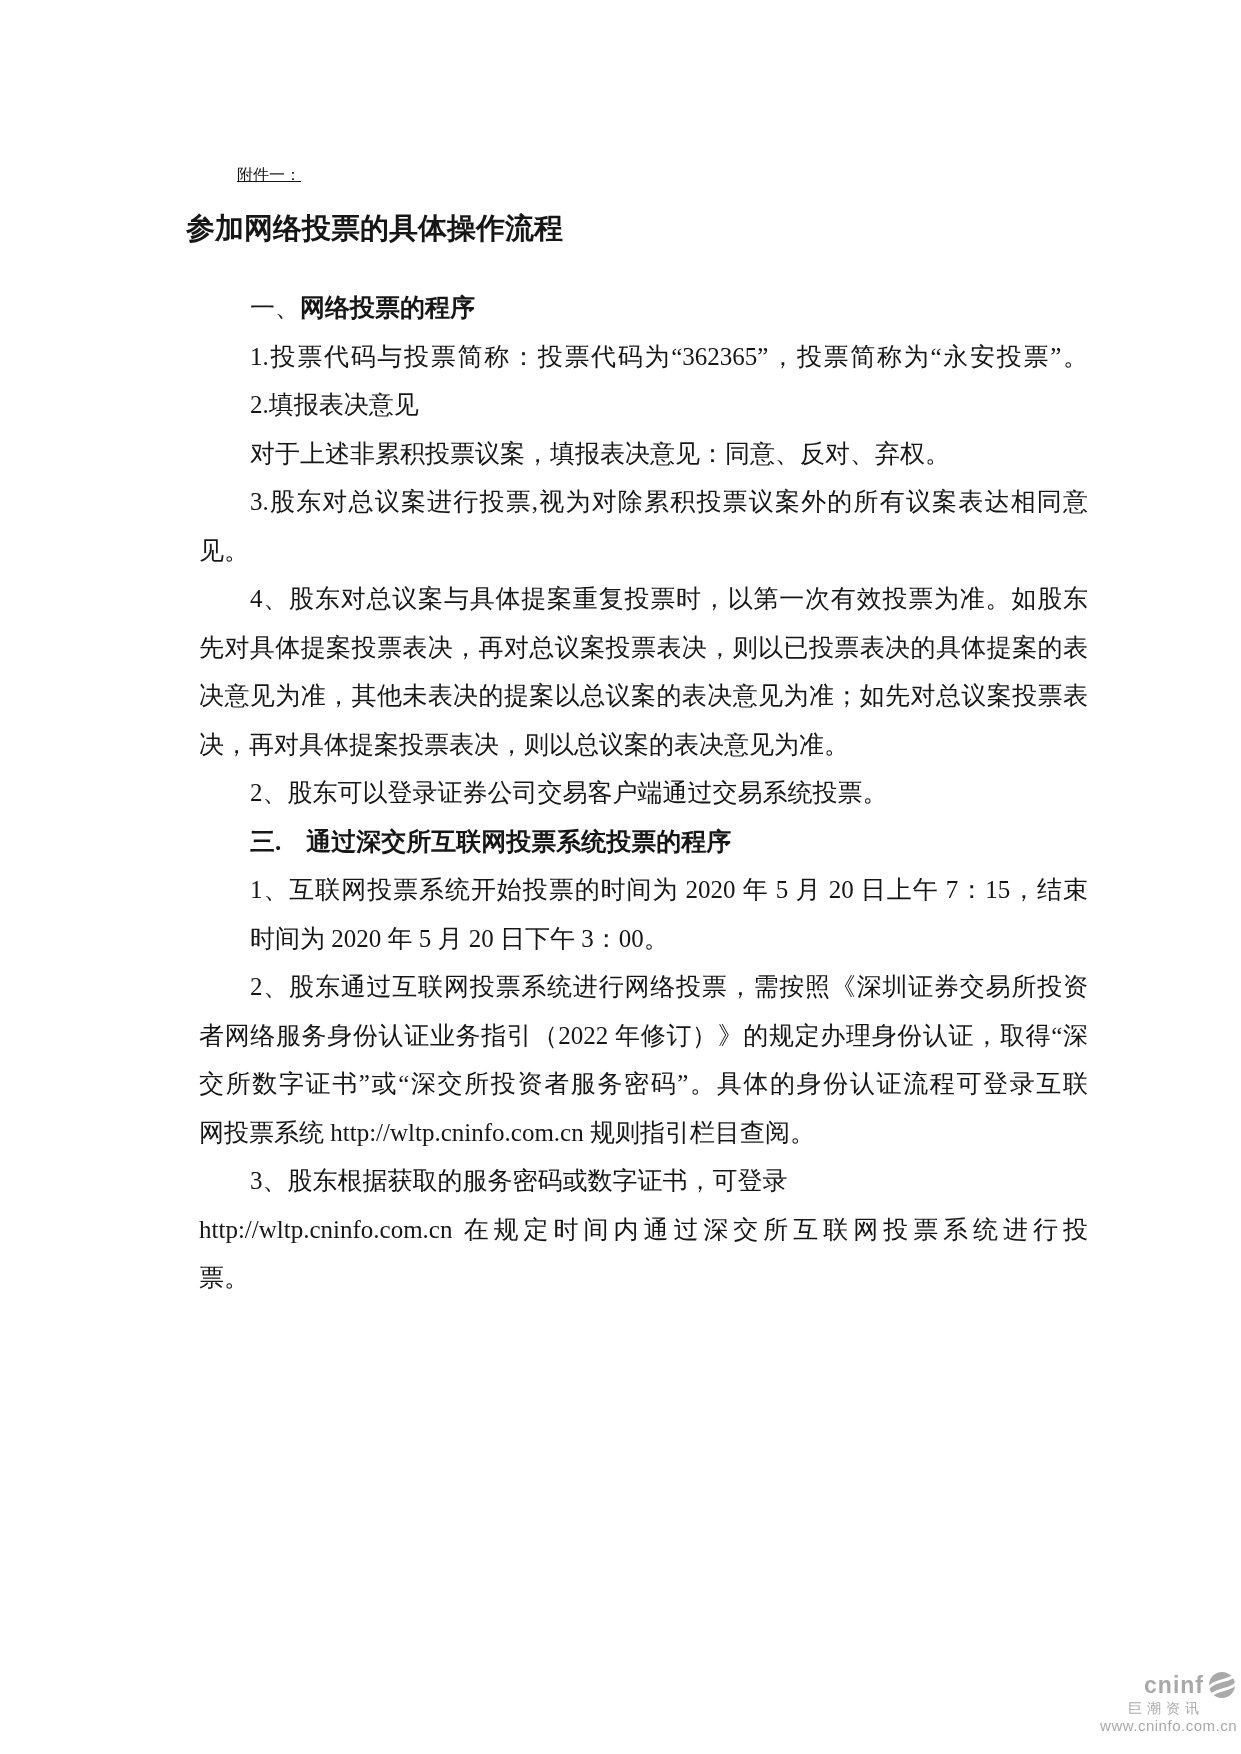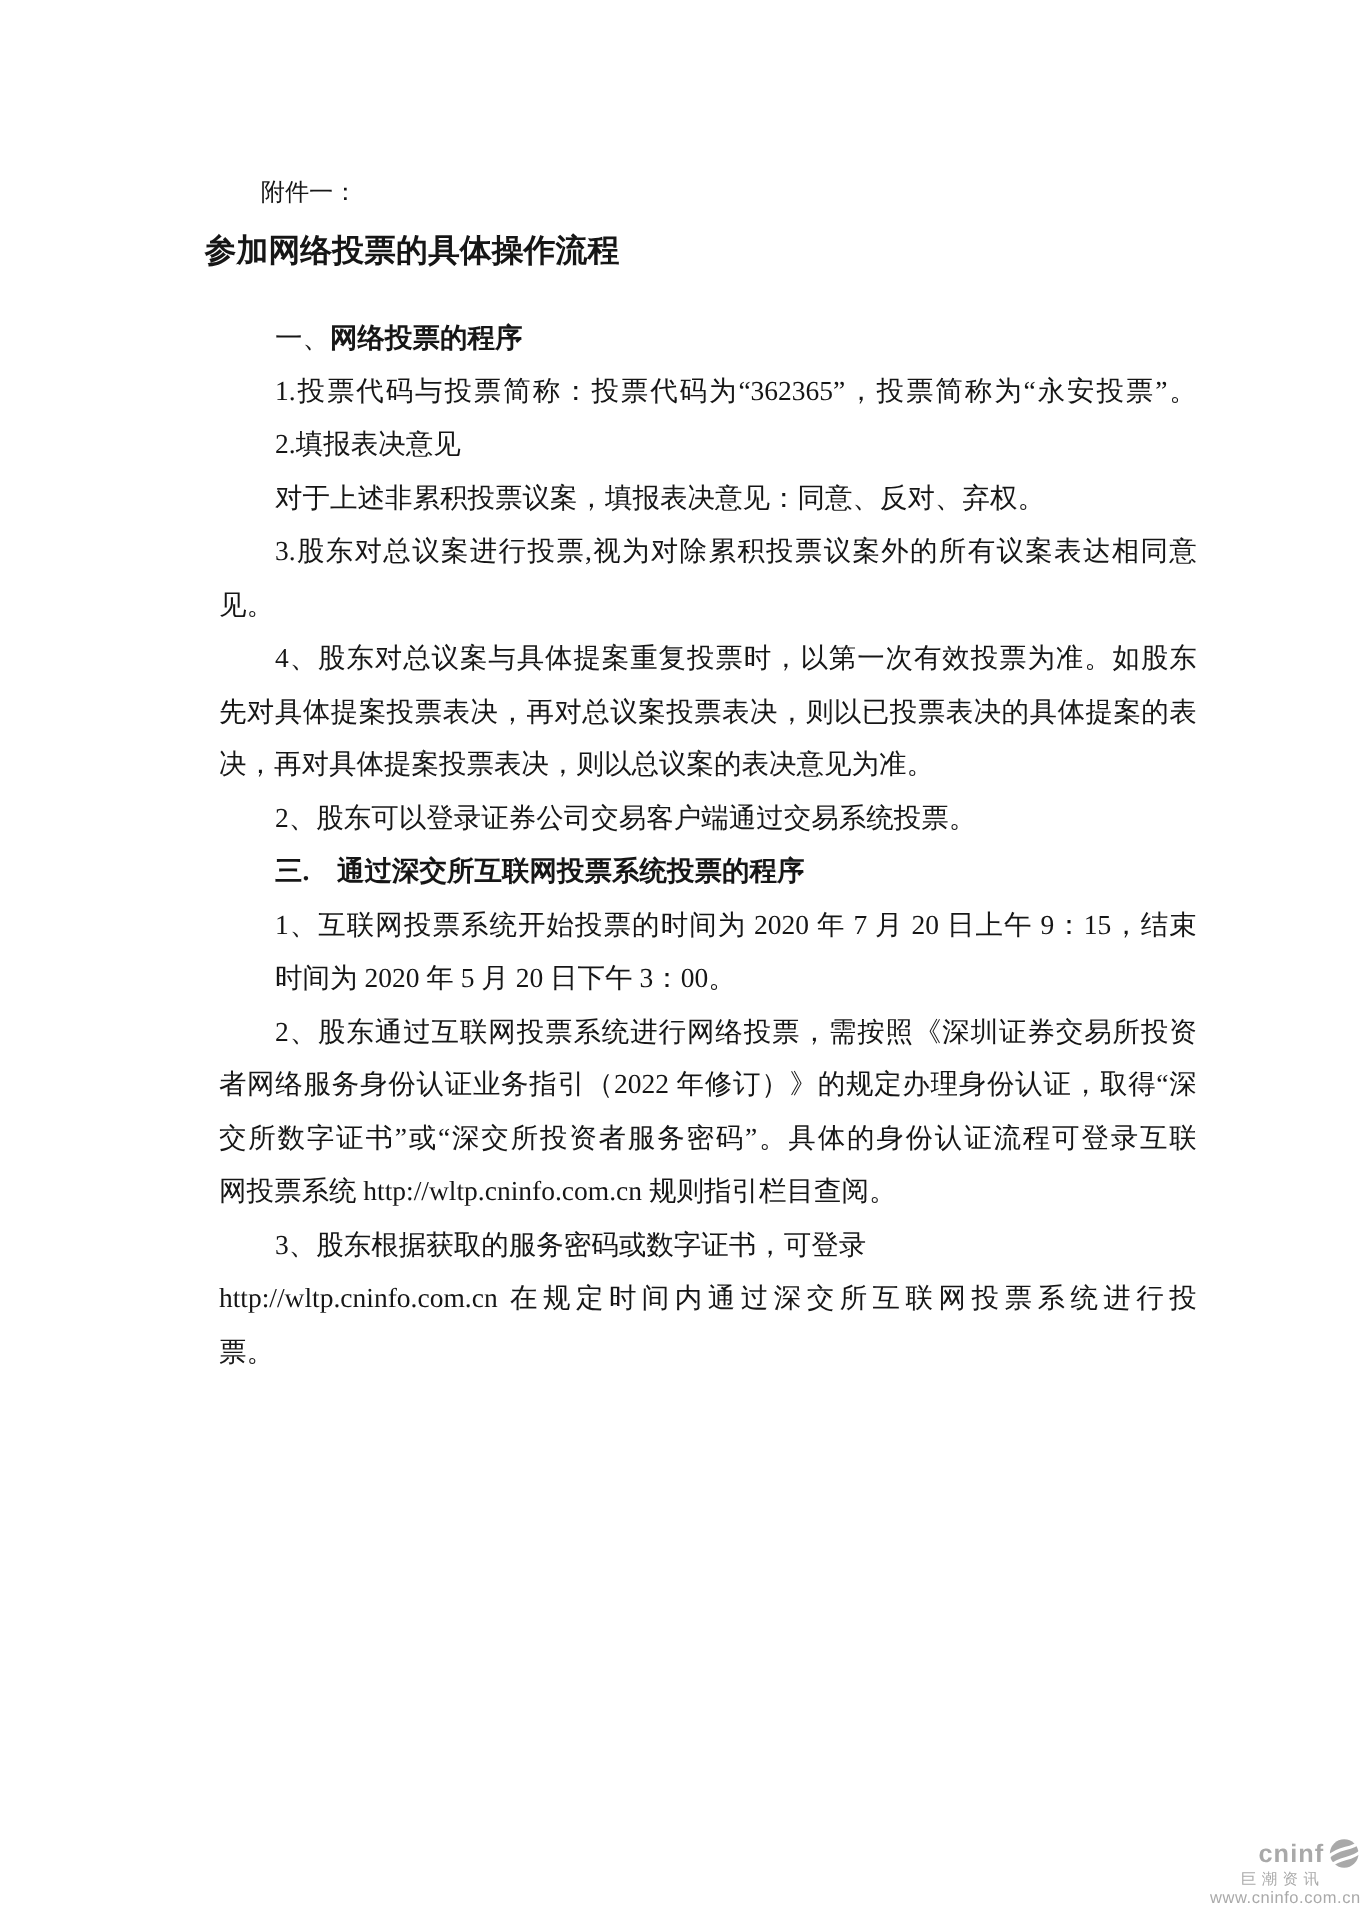--- a/index.html
+++ b/index.html
@@ -4,21 +4,21 @@
 <style>
   html,body{margin:0;padding:0;}
   body{
     width:1241px;height:1754px;position:relative;background:#ffffff;
     color:#161616;
     font-family:"Liberation Serif","DejaVu Serif",serif;
     overflow:hidden;
   }
   .att-label{
     position:absolute;left:186px;top:151px;width:889px;
-    font-size:22px;line-height:48px;padding-left:51px;box-sizing:border-box;
+    font-size:16px;line-height:48px;padding-left:51px;box-sizing:border-box;text-decoration:underline;
   }
   .doc-title{
     position:absolute;left:186px;top:204px;width:889px;
     text-align:left;font-size:29px;font-weight:bold;line-height:48px;
   }
   .doc-body{
     position:absolute;left:199px;top:284px;width:889px;font-size:25px;
   }
   .line{height:48.5px;line-height:48.5px;}
   .line.indent{padding-left:51px;}
@@ -44,24 +44,25 @@
 
 <div class="doc-body">
     <div class="line indent bold"><span class="prefix">一、</span><span>网络投票的程序</span></div>
     <div class="line indent justify">1.投票代码与投票简称：投票代码为“362365”，投票简称为“永安投票”。</div>
     <div class="line indent">2.填报表决意见</div>
     <div class="line indent">对于上述非累积投票议案，填报表决意见：同意、反对、弃权。</div>
     <div class="line indent justify">3.股东对总议案进行投票,视为对除累积投票议案外的所有议案表达相同意</div>
     <div class="line">见。</div>
     <div class="line indent justify">4、股东对总议案与具体提案重复投票时，以第一次有效投票为准。如股东</div>
     <div class="line justify">先对具体提案投票表决，再对总议案投票表决，则以已投票表决的具体提案的表</div>
+    <div class="line justify">决意见为准，其他未表决的提案以总议案的表决意见为准；如先对总议案投票表</div>
     <div class="line">决，再对具体提案投票表决，则以总议案的表决意见为准。</div>
     <div class="line indent">2、股东可以登录证券公司交易客户端通过交易系统投票。</div>
     <div class="line indent bold">三.　通过深交所互联网投票系统投票的程序</div>
-    <div class="line indent justify">1、互联网投票系统开始投票的时间为 2020 年 7 月 20 日上午 9：15，结束</div>
+    <div class="line indent justify">1、互联网投票系统开始投票的时间为 2020 年 5 月 20 日上午 7：15，结束</div>
     <div class="line indent">时间为 2020 年 5 月 20 日下午 3：00。</div>
     <div class="line indent justify">2、股东通过互联网投票系统进行网络投票，需按照《深圳证券交易所投资</div>
     <div class="line justify">者网络服务身份认证业务指引（2022 年修订）》的规定办理身份认证，取得“深</div>
     <div class="line justify">交所数字证书”或“深交所投资者服务密码”。具体的身份认证流程可登录互联</div>
     <div class="line">网投票系统 http://wltp.cninfo.com.cn 规则指引栏目查阅。</div>
     <div class="line indent">3、股东根据获取的服务密码或数字证书，可登录</div>
     <div class="line justify">http://wltp.cninfo.com.cn 在规定时间内通过深交所互联网投票系统进行投</div>
     <div class="line">票。</div>
   </div>
 

